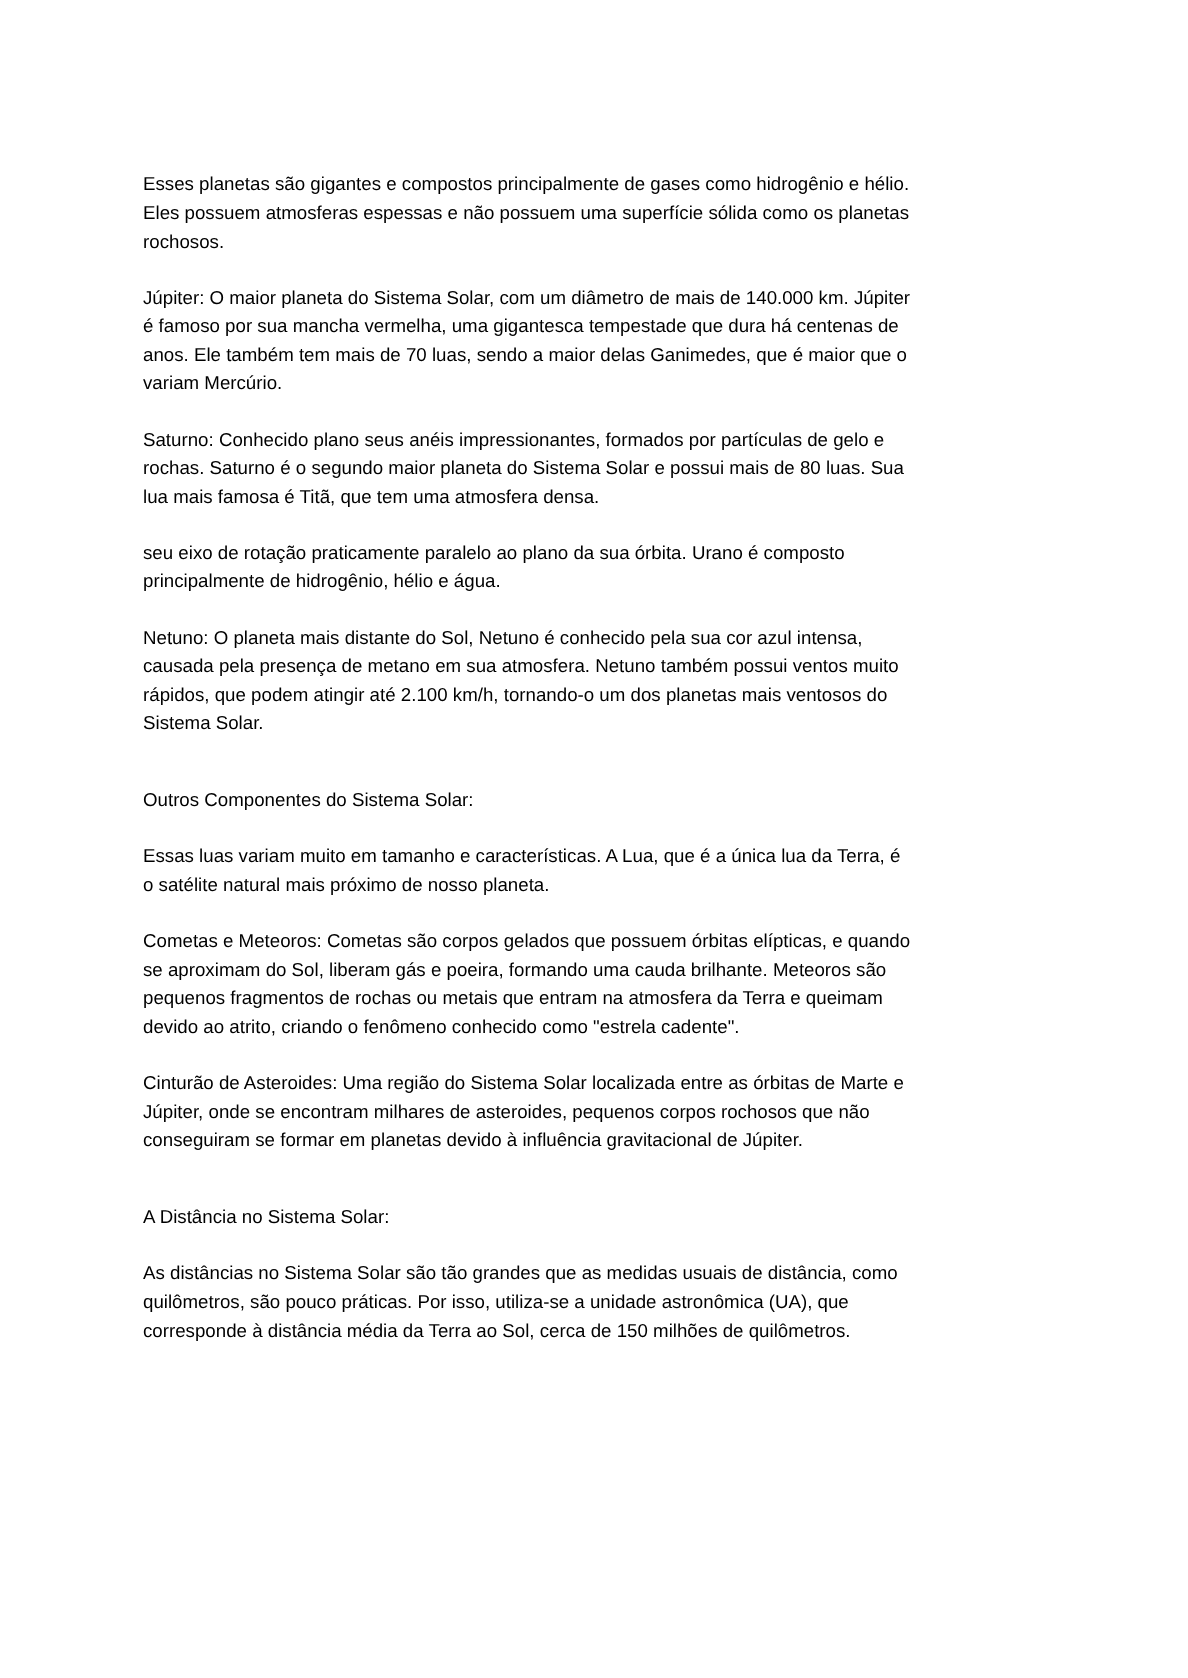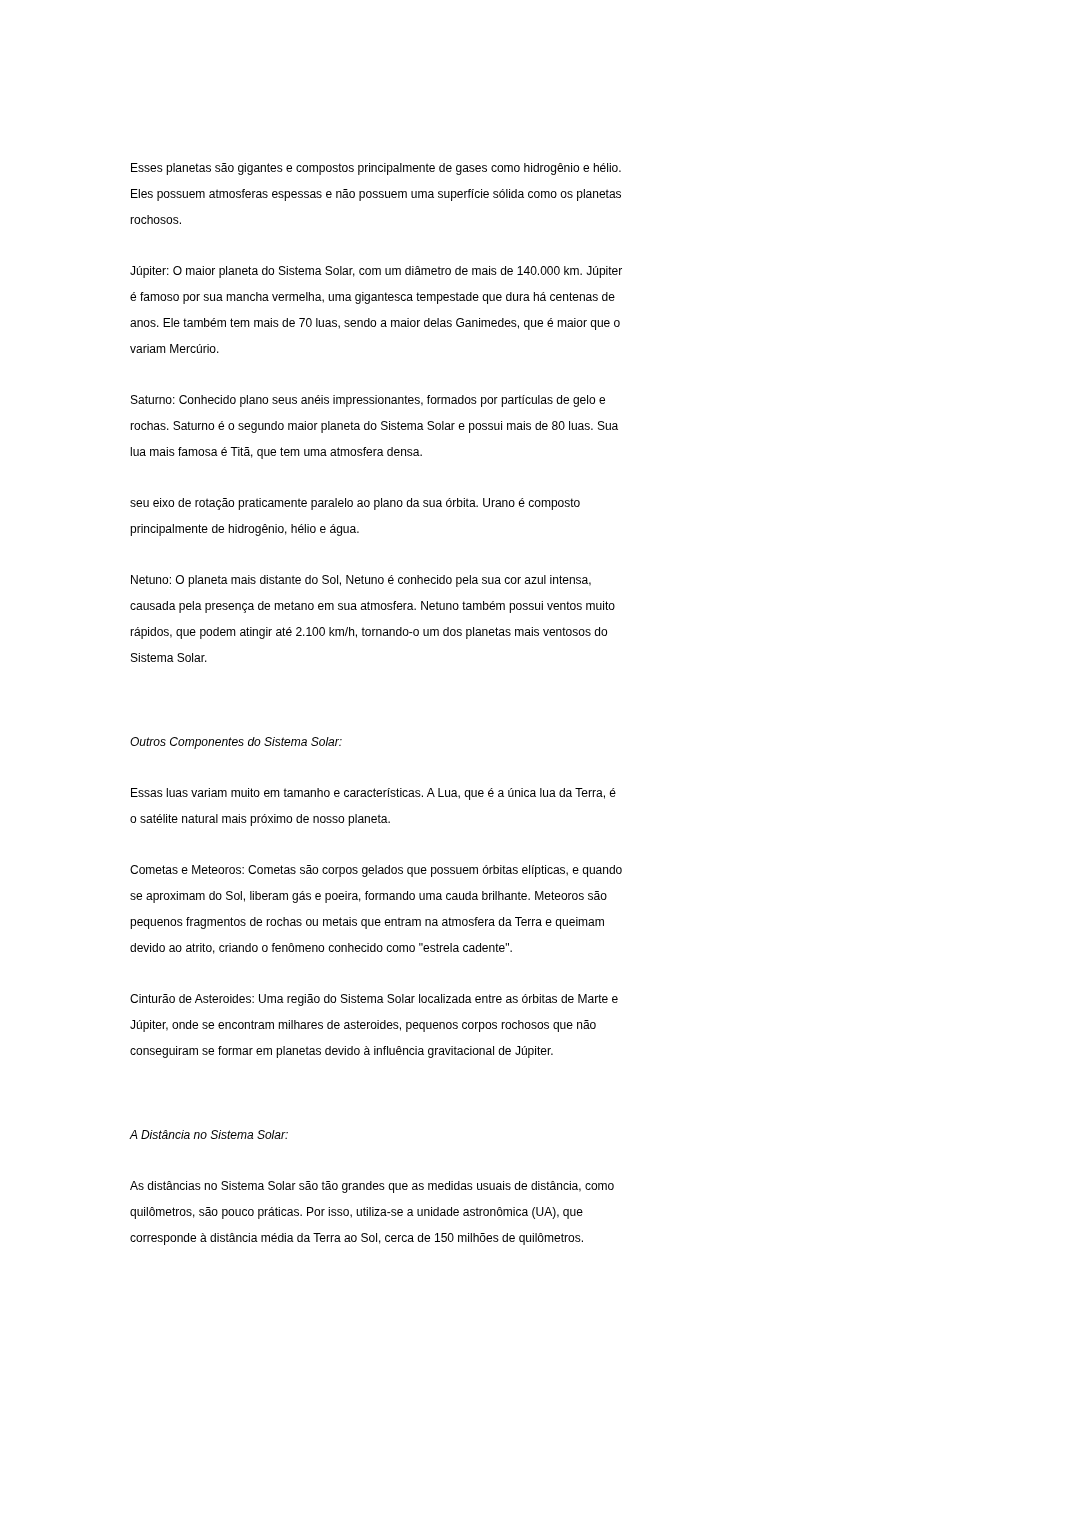--- a/index.html
+++ b/index.html
@@ -11,32 +11,31 @@
   }
   .page {
     width: 1080px;
     height: 1525px;
     background: #ffffff;
     padding: 155px 128px 0 130px;
     font-family: "Liberation Sans", "DejaVu Sans", sans-serif;
     color: #000000;
   }
   .para {
-    font-size: 12px;
+    font-size: 17px;
     line-height: 26px;
     margin-bottom: 25px;
     font-weight: 400;
     letter-spacing: 0;
   }
   .para .line {
     white-space: nowrap;
   }
   .gap-before {
-    margin-top: 58px;
-    font-style: italic;
+    margin-top: 44px;
   }
 </style>
 </head>
 <body>
 
 <div class="page">
 
   <p class="para">
     <span class="line" style="display:block">Esses planetas são gigantes e compostos principalmente de gases como hidrogênio e hélio.</span>
     <span class="line" style="display:block">Eles possuem atmosferas espessas e não possuem uma superfície sólida como os planetas</span>

